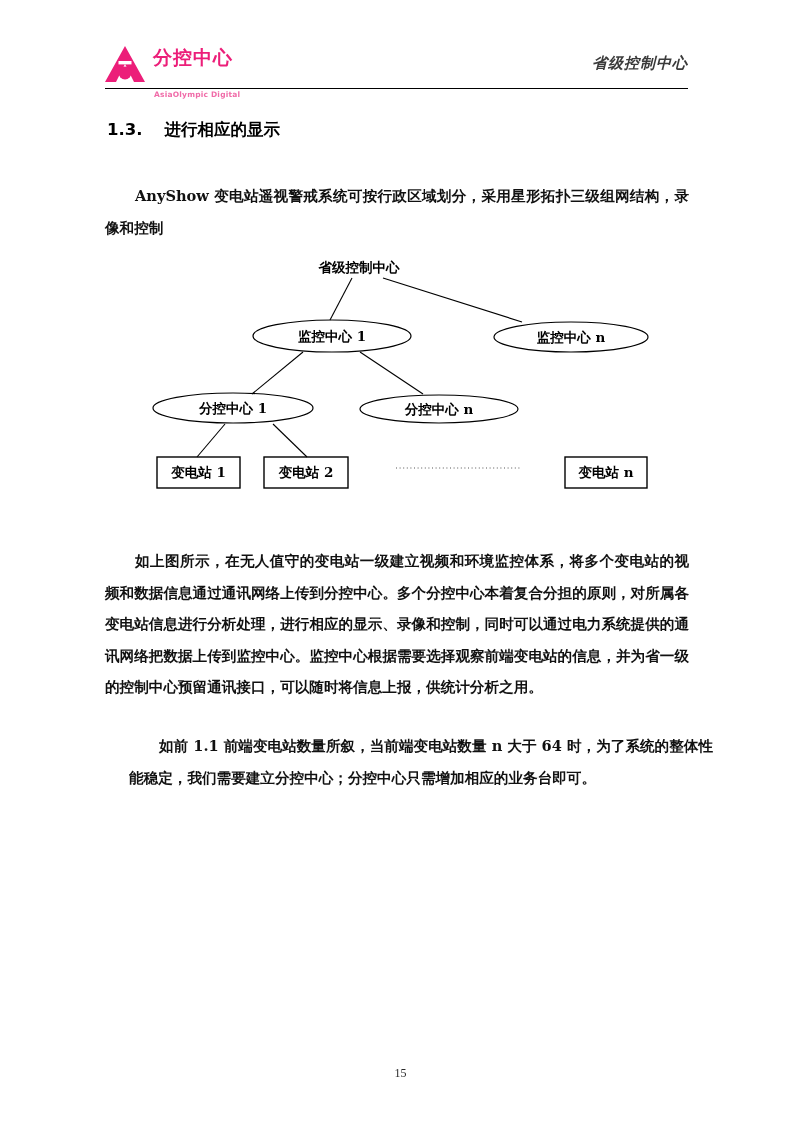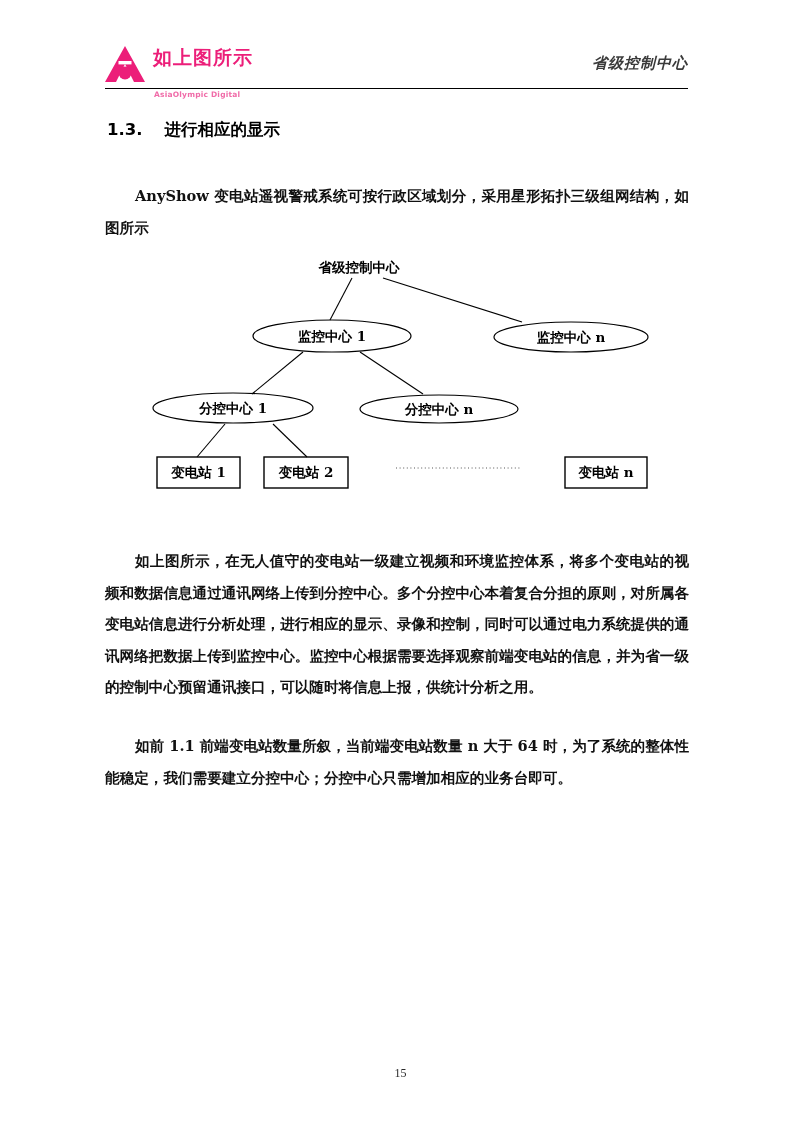--- a/index.html
+++ b/index.html
@@ -114,21 +114,21 @@
     font-size: 14.6px;
     font-weight: bold;
     line-height: 31.5px;
     text-align: justify;
     text-justify: inter-ideograph;
     text-indent: 30px;
     color: #111111;
   }
   .p-intro { top: 180px; }
   .p-1 { top: 545px; }
-  .p-2 { top: 730px; }
+  .p-2 { top: 730px; margin-left: 24px; }
   .p-3 { top: 825px; }
 
   
   .diagram {
     position: absolute;
     left: 140px;
     top: 252px;
     width: 520px;
     height: 245px;
   }
@@ -165,33 +165,33 @@
 <div class="page">
 
   <div class="header">
 
     <div class="logo">
       <svg class="logo-mark" viewBox="0 0 40 36" xmlns="http://www.w3.org/2000/svg">
         <path d="M20 0 L40 36 L29 36 L20 18 L11 36 L0 36 Z" fill="#ec1e79"></path>
         <circle cx="20" cy="27" r="6.5" fill="#ec1e79"></circle>
         <rect x="13.5" y="15" width="13" height="3.4" fill="#ffffff"></rect>
       </svg>
-      <div class="logo-cn">如上图所示</div>
+      <div class="logo-cn">分控中心</div>
       <div class="logo-en">AsiaOlympic Digital</div>
     </div>
 
     <div class="header-title">省级控制中心</div>
   </div>
   <div class="header-rule"></div>
 
   <div class="heading">
     <span class="num">1.3.</span><span>进行相应的显示</span>
   </div>
 
-  <div class="para p-intro">AnyShow 变电站遥视警戒系统可按行政区域划分，采用星形拓扑三级组网结构，如图所示</div>
+  <div class="para p-intro">AnyShow 变电站遥视警戒系统可按行政区域划分，采用星形拓扑三级组网结构，录像和控制</div>
 
   <div class="diagram">
     <svg width="520" height="245" viewBox="0 0 520 245" xmlns="http://www.w3.org/2000/svg">
 
       <g stroke="#000000" stroke-width="1.1" fill="none">
 
         <line x1="212" y1="26" x2="190" y2="68"></line>
 
         <line x1="243" y1="26" x2="382" y2="70"></line>
 

